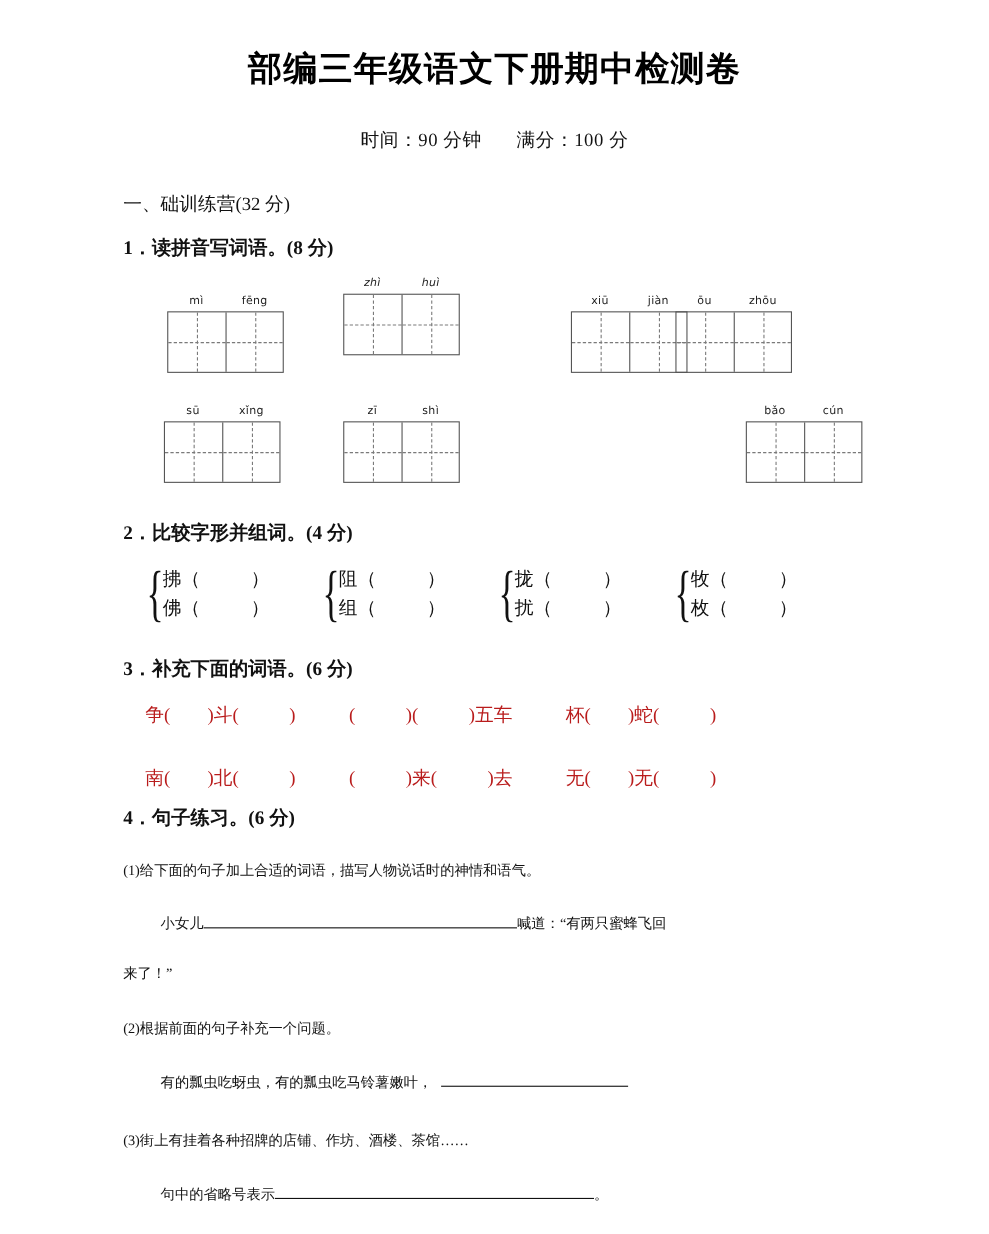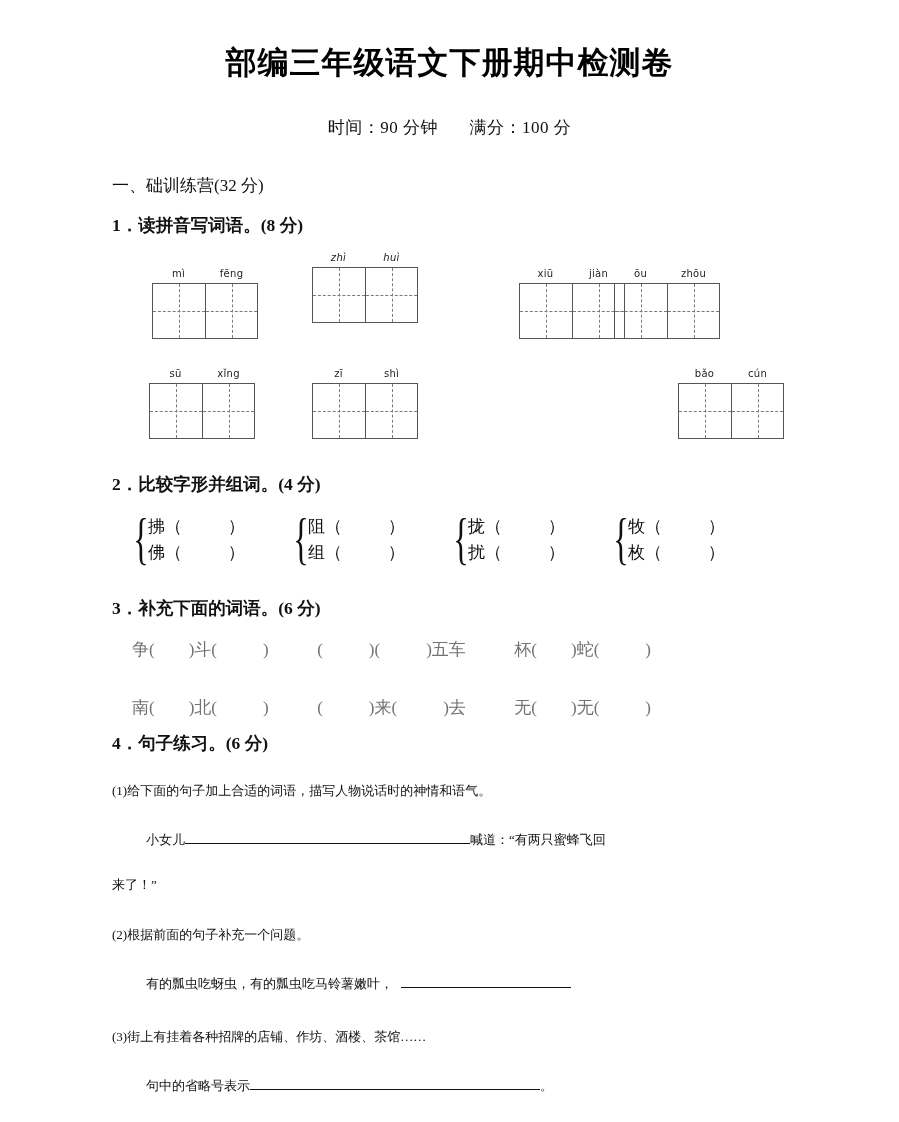--- a/index.html
+++ b/index.html
@@ -134,21 +134,21 @@
     line-height: 26px;
   }
   .brace-rows .r { white-space: nowrap; }
   .sp-in-paren { display: inline-block; width: 46px; }
 
   
   .wordline {
     position: absolute;
     font-size: 17px;
     white-space: nowrap;
-    color: #737373;
+    color: #b91c1c;
   }
   .wordline .gapA { display: inline-block; width: 34px; }
   .wordline .gapB { display: inline-block; width: 46px; }
   .wordline .bigsp { display: inline-block; width: 40px; }
 
   
   .ul {
     display: inline-block;
     border-bottom: 1.6px solid #111;
     vertical-align: baseline;

